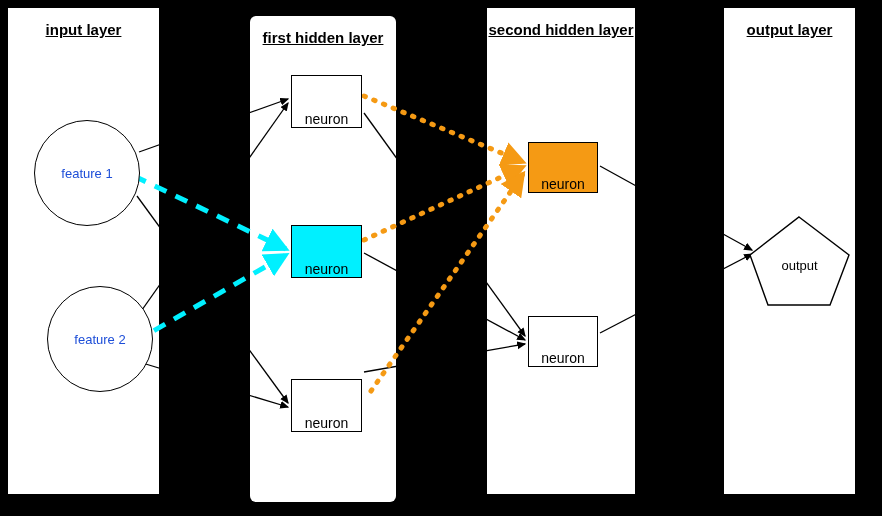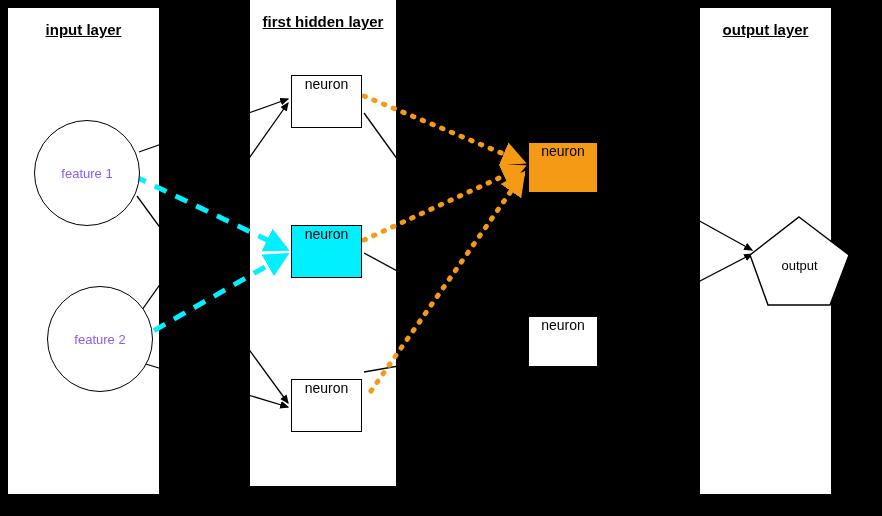--- a/index.html
+++ b/index.html
@@ -36,39 +36,39 @@
     line-height: 19px;
     font-family: "Liberation Sans", sans-serif;
     text-decoration: underline;
   }
   .node-box {
     position: absolute;
     box-sizing: border-box;
     border: 1.6px solid #000000;
     background: #ffffff;
     display: flex;
-    align-items: flex-start;
+    align-items: flex-end;
     justify-content: center;
     font-size: 14px;
     color: #000000;
     font-family: "Liberation Sans", sans-serif;
   }
   .node-box.cyan { background: #00f0ff; }
   .node-box.orange { background: #f59a14; }
   .node-circle {
     position: absolute;
     box-sizing: border-box;
     border: 1.3px solid #000000;
     border-radius: 50%;
     background: #ffffff;
     display: flex;
     align-items: center;
     justify-content: center;
     font-size: 13px;
-    color: #8b5cf6;
+    color: #1d4ed8;
     font-family: "Liberation Sans", sans-serif;
   }
   .node-pent {
     position: absolute;
     display: flex;
     align-items: center;
   }
   .pent-label {
     position: absolute;
     font-size: 13px;
@@ -87,26 +87,29 @@
 </style>
 </head>
 <body>
 
 <div id="stage">
 
   <div class="panel" style="left:8px; top:8px; width:151px; height:486px;">
     <div class="panel-title">input layer</div>
   </div>
 
-  <div class="panel" style="left:250px; top:0; width:146px; height:486px;">
+  <div class="panel" style="left:250px; top:16px; width:146px; height:486px;border-radius:6px;">
     <div class="panel-title">first hidden layer</div>
   </div>
 
+  <div class="panel" style="left:487px; top:8px; width:148px; height:486px;">
+    <div class="panel-title">second hidden layer</div>
+  </div>
 
-  <div class="panel" style="left:700px; top:8px; width:131px; height:486px;">
+  <div class="panel" style="left:724px; top:8px; width:131px; height:486px;">
     <div class="panel-title">output layer</div>
   </div>
 
   <svg class="edges" viewBox="0 0 882 516" xmlns="http://www.w3.org/2000/svg">
     <defs>
       <marker id="arrow-black" markerWidth="7" markerHeight="7" refX="6" refY="3" orient="auto" markerUnits="strokeWidth">
         <path d="M0,0 L7,3 L0,6 z" fill="#000000"></path>
       </marker>
       <marker id="arrow-cyan" markerWidth="5" markerHeight="5" refX="4.2" refY="2.5" orient="auto" markerUnits="strokeWidth">
         <path d="M0,0 L5,2.5 L0,5 z" fill="#00f0ff"></path>

